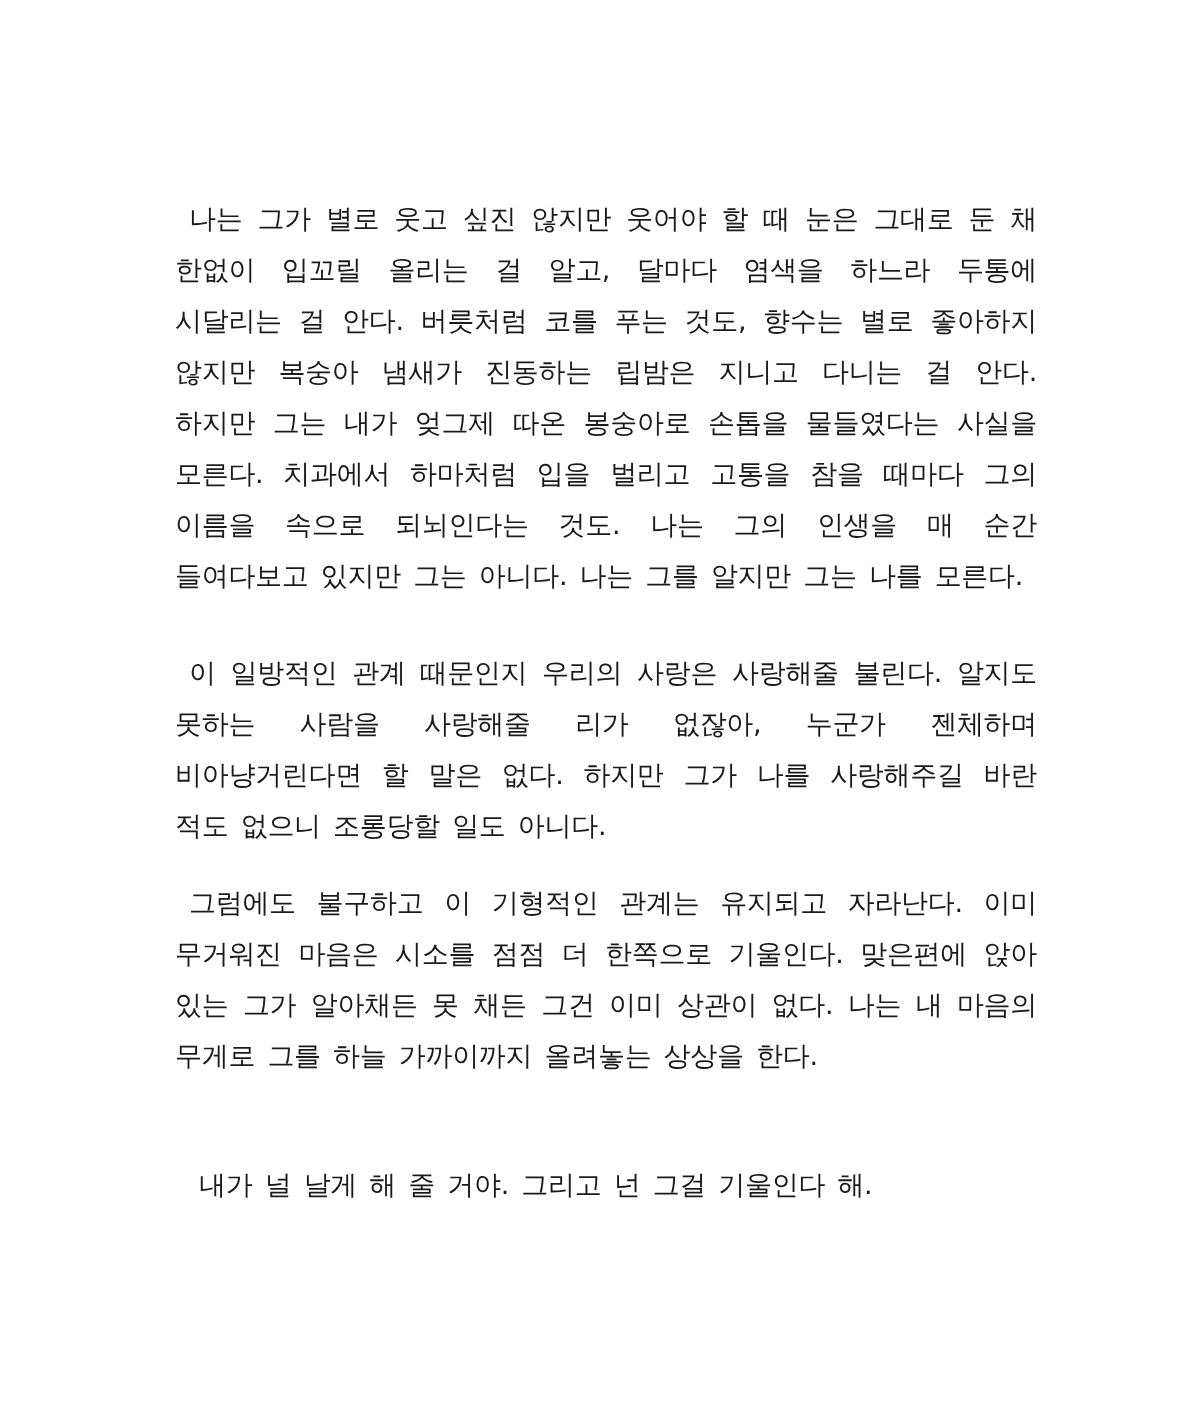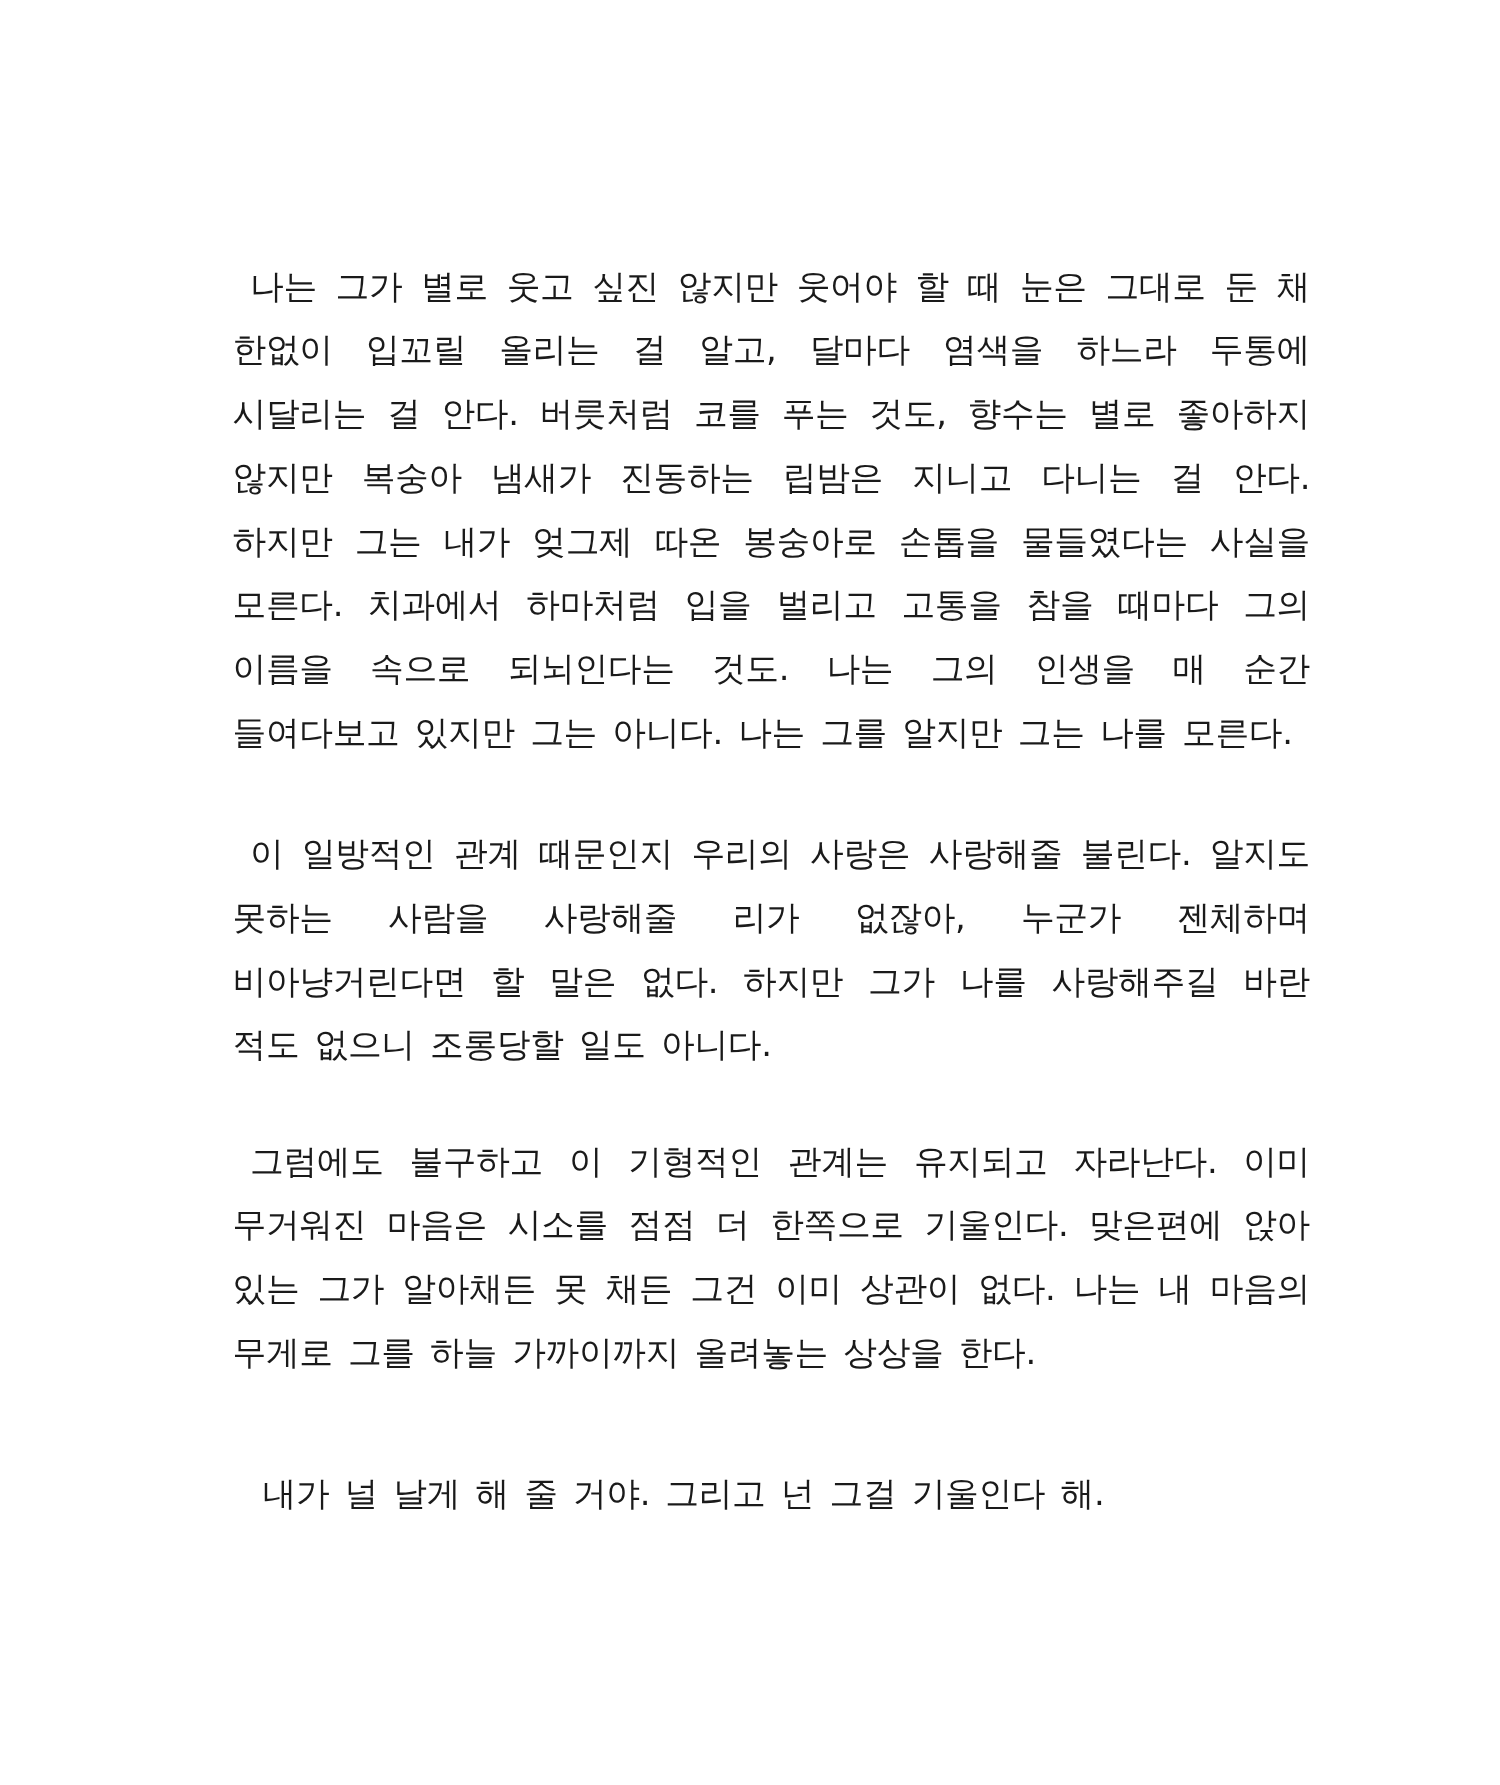--- a/index.html
+++ b/index.html
@@ -15,36 +15,36 @@
       font-family: "DejaVu Sans", "Liberation Sans", sans-serif;
       color: #1a1a1a;
     }
     .page {
       position: absolute;
       left: 170px;
       top: 188px;
       width: 862px;
     }
     .para {
-      margin: 16px;
+      margin: 5px;
       font-size: 27px;
       line-height: 51px;
       text-align: justify;
       text-align-last: left;
       word-break: keep-all;
       letter-spacing: -0.3px;
       word-spacing: 4px;
     }
     .para .indent {
       display: inline-block;
       width: 14px;
     }
     #p1 { position: absolute; top: 0; left: 0; width: 862px; }
     #p2 { position: absolute; top: 454px; left: 0; width: 862px; }
-    #p3 { position: absolute; top: 700px; left: 0; width: 862px; }
+    #p3 { position: absolute; top: 684px; left: 0; width: 862px; }
     #p4 { position: absolute; top: 966px; left: 0; width: 862px; }
     #p4 .indent { width: 24px; }
   </style>
 </head>
 <body>
 
 <div class="page">
   <p id="p1" class="para"><span class="indent"></span><span>나는 그가 별로 웃고 싶진 않지만 웃어야 할 때 눈은 그대로 둔 채 한없이 입꼬릴 올리는 걸 알고, 달마다 염색을 하느라 두통에 시달리는 걸 안다. 버릇처럼 코를 푸는 것도, 향수는 별로 좋아하지 않지만 복숭아 냄새가 진동하는 립밤은 지니고 다니는 걸 안다. 하지만 그는 내가 엊그제 따온 봉숭아로 손톱을 물들였다는 사실을 모른다. 치과에서 하마처럼 입을 벌리고 고통을 참을 때마다 그의 이름을 속으로 되뇌인다는 것도. 나는 그의 인생을 매 순간 들여다보고 있지만 그는 아니다. 나는 그를 알지만 그는 나를 모른다.</span></p>
 
   <p id="p2" class="para"><span class="indent"></span><span>이 일방적인 관계 때문인지 우리의 사랑은 사랑해줄 불린다. 알지도 못하는 사람을 사랑해줄 리가 없잖아, 누군가 젠체하며 비아냥거린다면 할 말은 없다. 하지만 그가 나를 사랑해주길 바란 적도 없으니 조롱당할 일도 아니다.</span></p>

